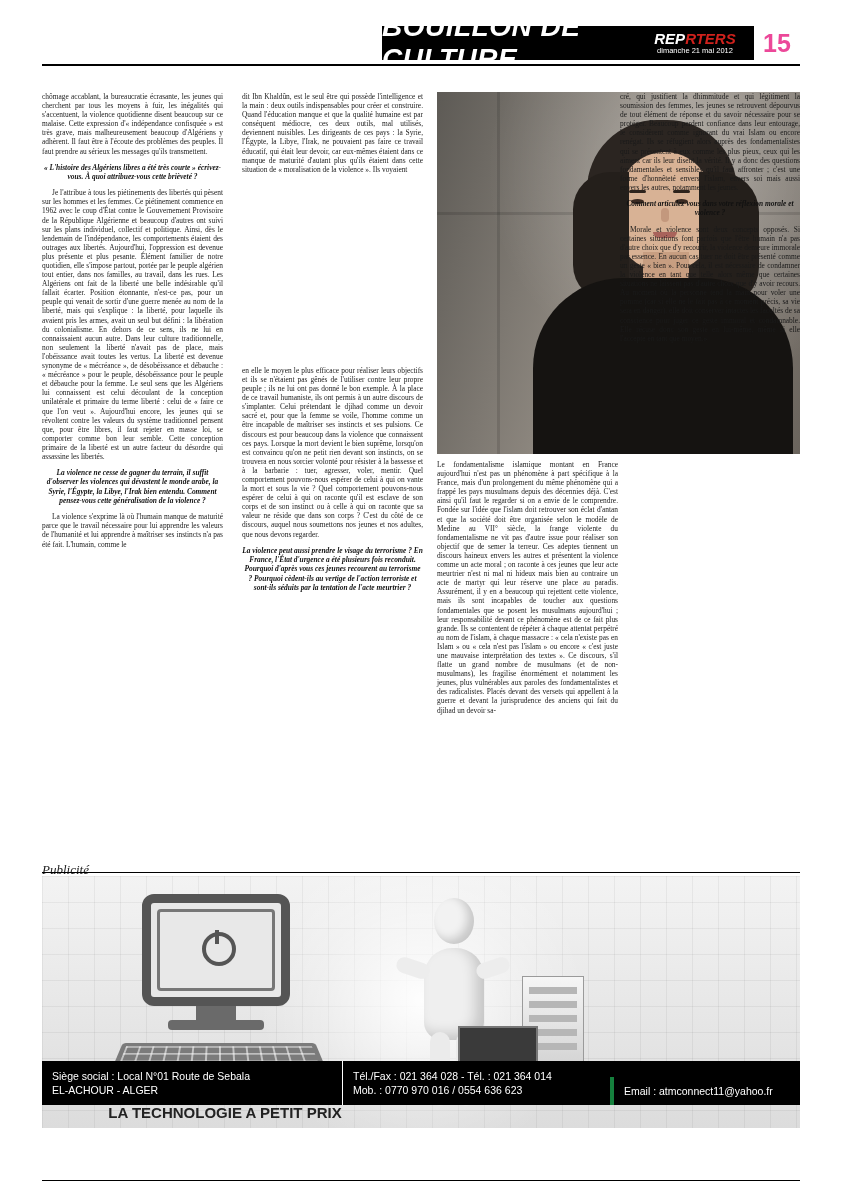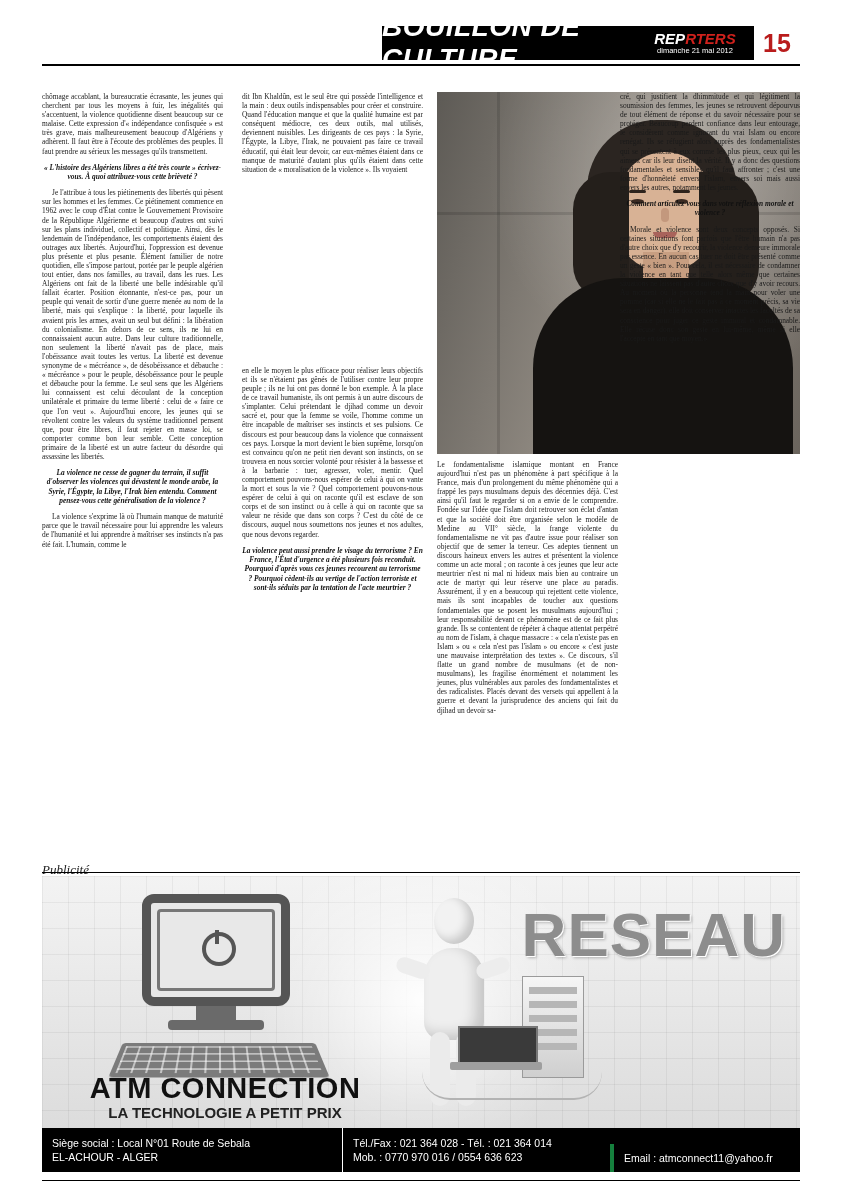--- a/index.html
+++ b/index.html
@@ -67,21 +67,21 @@
   .brand-date {
     font-family: "Liberation Sans", sans-serif;
     font-size: 7.5px;
     color: #ffffff;
     line-height: 9px;
     white-space: nowrap;
   }
   .masthead-page {
     flex: 0 0 46px;
     background: #ffffff;
-    color: #b91c1c;
+    color: #ec4899;
     font-family: "Liberation Sans", sans-serif;
     font-weight: bold;
     font-size: 25px;
     display: flex;
     align-items: center;
     justify-content: center;
   }
   .rule-top {
     position: absolute;
     left: 42px;
@@ -425,21 +425,21 @@
     font-size: 28px;
     color: #6e6e6e;
     text-shadow: 1px 1px 0 #fff;
   }
   .ad-res-sub1 { top: 110px; }
   .ad-res-sub2 { top: 146px; }
 
   .ad-footer {
     position: absolute;
     left: 42px;
-    top: 1128px;
+    top: 1061px;
     width: 758px;
     height: 44px;
     background: #000;
     color: #fff;
     display: flex;
     align-items: stretch;
     font-family: "Liberation Sans", sans-serif;
   }
   .ad-f-cell {
     display: flex;
@@ -561,21 +561,20 @@
       <div class="server-slot" style="top:38px"></div>
       <div class="server-slot" style="top:52px"></div>
       <div class="server-slot" style="top:66px"></div>
     </div>
     <div class="laptop">
       <div class="laptop-screen"></div>
       <div class="laptop-base"></div>
     </div>
     <div class="cables"></div>
 
-    <div class="ad-reseau">RESEAU</div>
   </div>
 
   <div class="ad-footer">
     <div class="ad-f-cell c1">
       <div>Siège social : Local N°01 Route de Sebala</div>
       <div>EL-ACHOUR - ALGER</div>
     </div>
     <div class="ad-f-cell c2">
       <div>Tél./Fax : 021 364 028 - Tél. : 021 364 014</div>
       <div>Mob. : 0770 970 016 / 0554 636 623</div>

